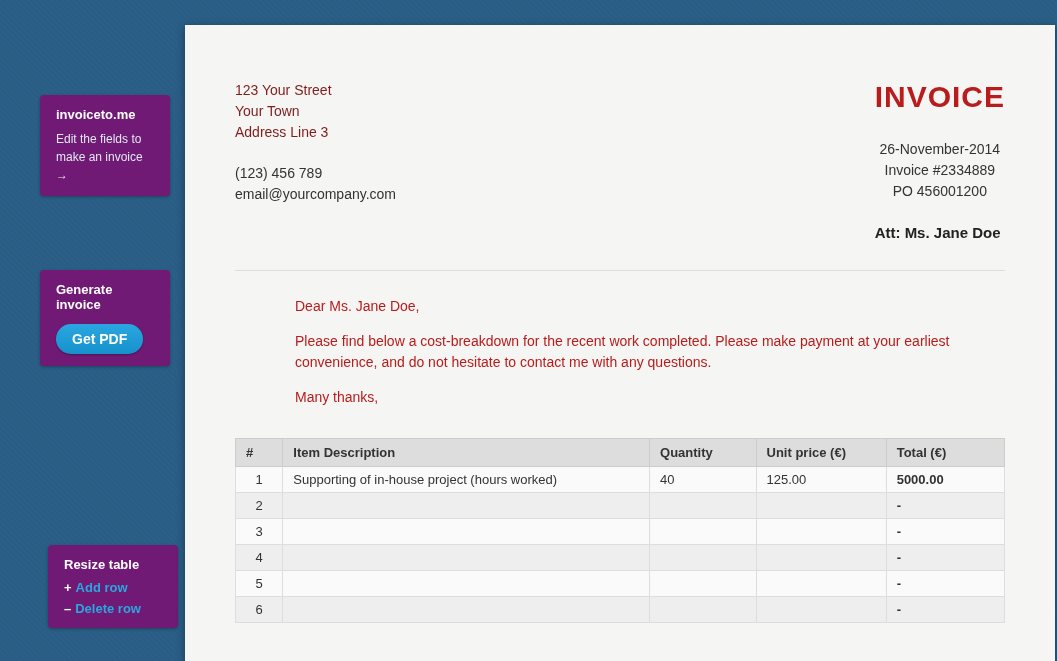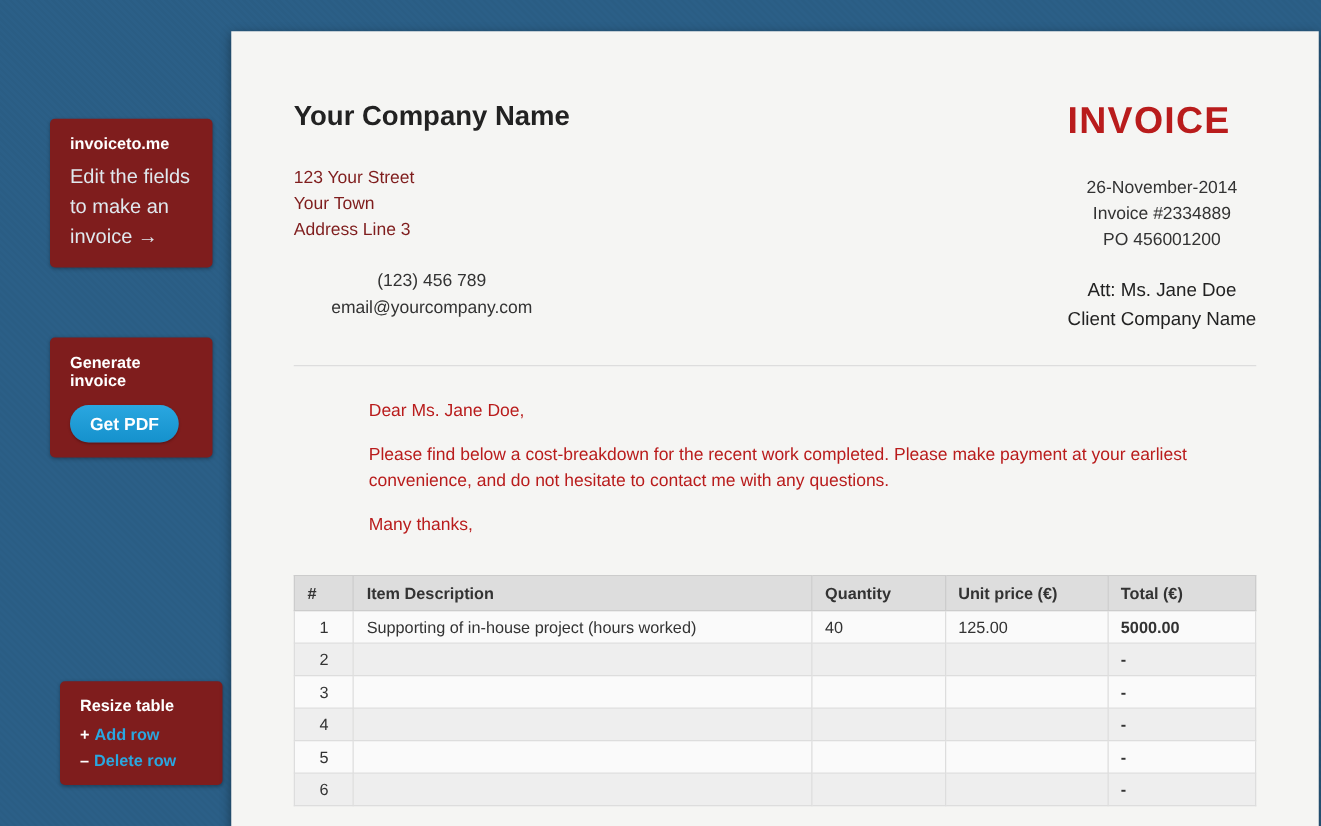--- a/index.html
+++ b/index.html
@@ -5,34 +5,34 @@
 * { box-sizing: border-box; margin: 0; padding: 0; }
 body {
   font-family: Arial, Helvetica, sans-serif;
   background: #2a5d84;
   background-image: repeating-linear-gradient(45deg, #2a5d84 0, #2a5d84 2px, #2b5f87 2px, #2b5f87 4px);
   min-height: 661px;
   overflow: hidden;
 }
 .sidebar-box {
   position: absolute;
-  background: #7f1d1d;
+  background: #701a75;
   border-radius: 4px;
   padding: 12px 16px;
   color: #fff;
   font-size: 13px;
   width: 130px;
   box-shadow: 0 1px 3px rgba(0,0,0,0.3);
 }
 .sidebar-box .title {
   font-weight: bold;
   margin-bottom: 8px;
 }
 .sidebar-box .subtext {
-  font-size: 16px;
+  font-size: 12px;
   line-height: 1.5;
   color: #e0e8ee;
 }
 #box1 { left: 40px; top: 95px; }
 #box2 { left: 40px; top: 270px; }
 #box3 { left: 48px; top: 545px; }
 .btn-pdf {
   display: inline-block;
   background: linear-gradient(#2aa7e0, #1591cc);
   color: #fff;
@@ -90,26 +90,25 @@
   text-align: center;
   font-size: 14px;
   color: #333;
   line-height: 1.5;
 }
 .contact-block {
   margin-top: 20px;
   font-size: 14px;
   color: #333;
   line-height: 1.5;
-  text-align: center;
 }
 .client-block {
-  text-align: center;
+  text-align: left;
   font-size: 15px;
-  font-weight: normal;
+  font-weight: bold;
   color: #222;
   line-height: 1.5;
   margin-top: 20px;
 }
 hr.sep {
   border: none;
   border-top: 1px solid #ddd;
   margin: 25px 0;
 }
 .letter {
@@ -164,41 +163,39 @@
 
 <div id="box3" class="sidebar-box">
   <div class="title">Resize table</div>
   <div class="row-action add-row"><span class="sign">+</span><span>Add row</span></div>
   <div class="row-action del-row"><span class="sign">–</span><span>Delete row</span></div>
 </div>
 
 <div class="paper">
   <div class="header-row">
     <div>
-      <div class="company-name">Your Company Name</div>
       <div class="addr-block">
         <div>123 Your Street</div>
         <div>Your Town</div>
         <div>Address Line 3</div>
       </div>
       <div class="contact-block">
         <div>(123) 456 789</div>
         <div>email@yourcompany.com</div>
       </div>
     </div>
     <div>
       <div class="invoice-title">INVOICE</div>
       <div class="meta-block" style="margin-top:25px;">
         <div>26-November-2014</div>
         <div>Invoice #2334889</div>
         <div>PO 456001200</div>
       </div>
       <div class="client-block">
         <div>Att: Ms. Jane Doe</div>
-        <div>Client Company Name</div>
       </div>
     </div>
   </div>
 
   <hr class="sep">
 
   <div class="letter">
     <p>Dear Ms. Jane Doe,</p>
     <p>Please find below a cost-breakdown for the recent work completed. Please make payment at your earliest convenience, and do not hesitate to contact me with any questions.</p>
     <p style="margin-bottom:2px;">Many thanks,</p>

